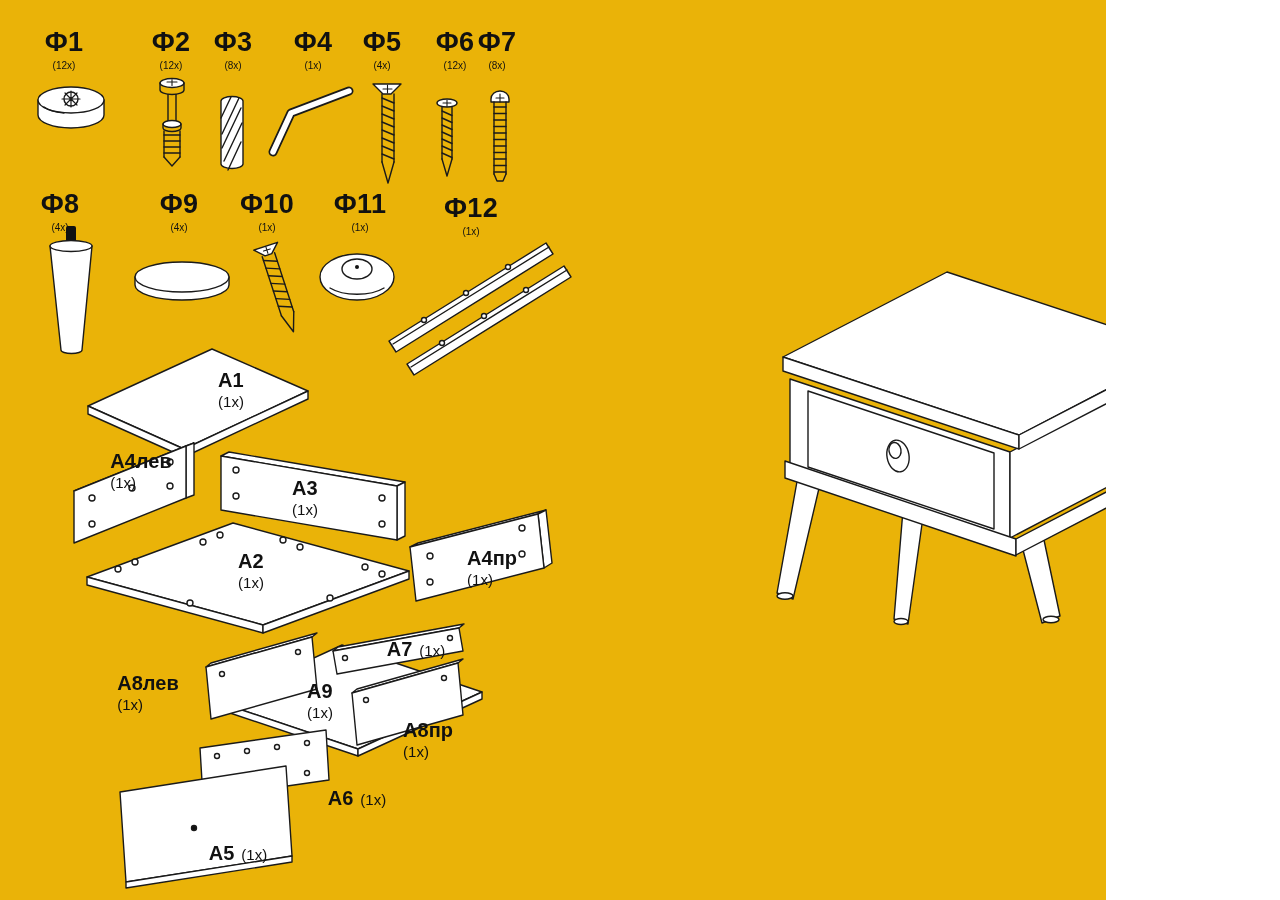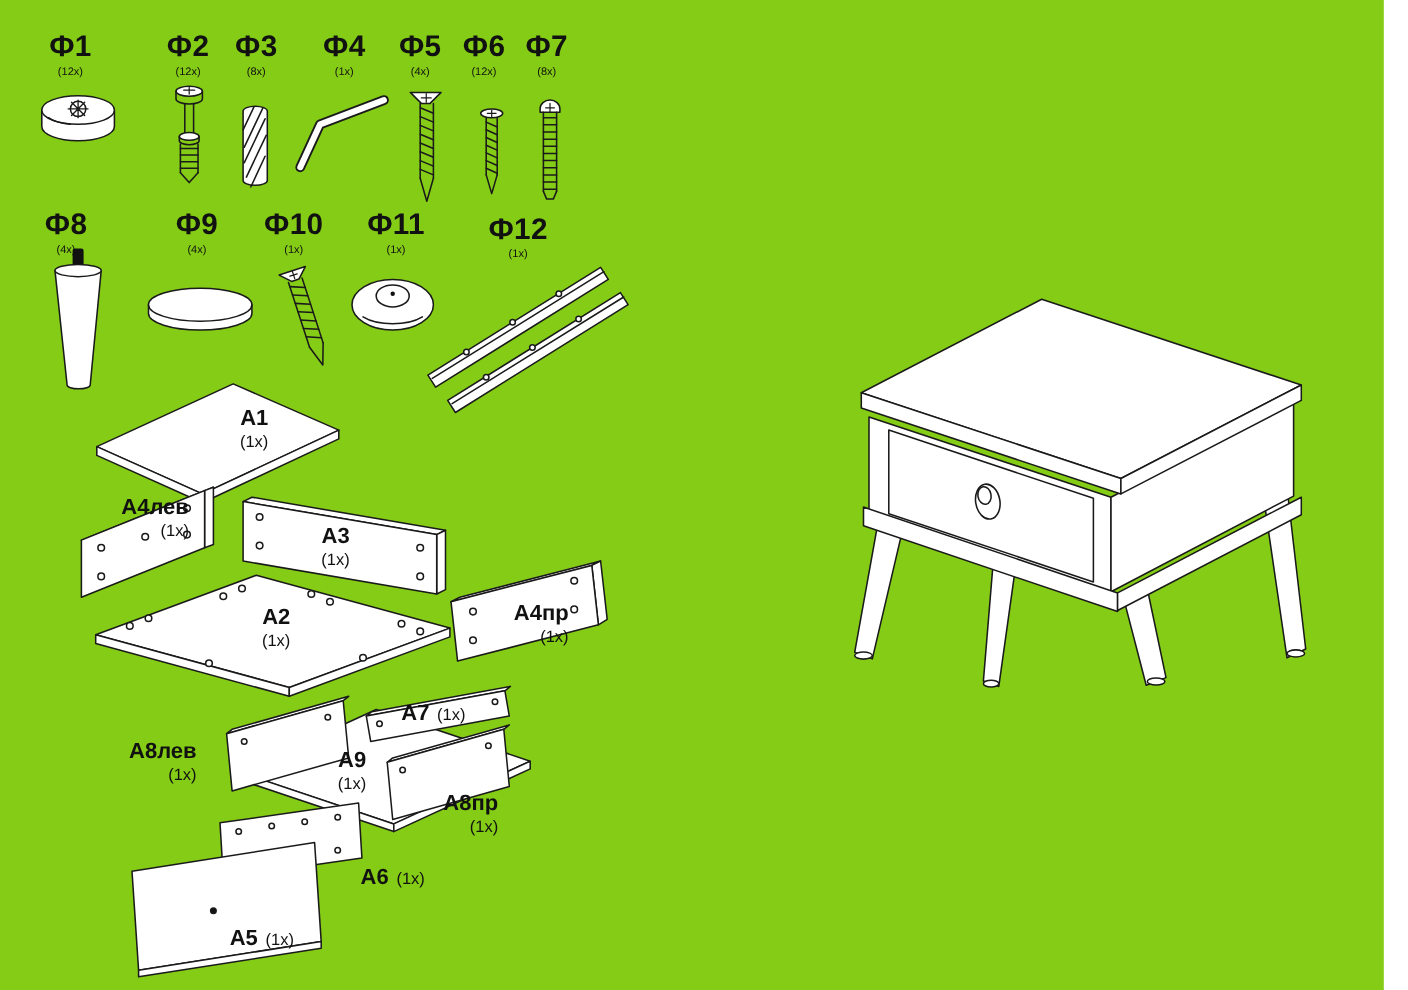--- a/index.html
+++ b/index.html
@@ -1,23 +1,23 @@
 <!DOCTYPE html>
 <html><head>
 <meta charset="utf-8">
 <style>
   *{box-sizing:border-box;margin:0;padding:0}
   html,body{background:#fff}
-  .canvas{position:relative;width:1258px;height:900px;background:#84cc16;
+  .canvas{position:relative;width:1106px;height:900px;background:#eab308;
           font-family:"Liberation Sans",sans-serif;color:#111;overflow:hidden}
   .artwork{position:absolute;left:0;top:0;width:1280px;height:900px}
   .hw-label{position:absolute;transform:translateX(-50%);text-align:center;white-space:nowrap}
   .hw-id{font-size:27px;font-weight:700;letter-spacing:.3px}
   .hw-qty{font-size:10px;margin-top:2px}
-  .pn-label{position:absolute;transform:translateX(-50%);text-align:right;white-space:nowrap}
+  .pn-label{position:absolute;transform:translateX(-50%);text-align:left;white-space:nowrap}
   .pn-id{font-size:20px;font-weight:700}
   .pn-qty{font-size:15px;margin-top:1px}
   .pn-label.inline .pn-id,.pn-label.inline .pn-qty{display:inline}
   .pn-label.inline .pn-qty{margin-left:7px}
 </style>
 </head>
 <body>
 
 <div class="canvas">
 
@@ -268,21 +268,21 @@
       <div class="hw-qty">(8x)</div>
     </div>
 <div class="hw-label" style="left:313px;top:27px">
       <div class="hw-id">Ф4</div>
       <div class="hw-qty">(1x)</div>
     </div>
 <div class="hw-label" style="left:382px;top:27px">
       <div class="hw-id">Ф5</div>
       <div class="hw-qty">(4x)</div>
     </div>
-<div class="hw-label" style="left:440px;top:27px">
+<div class="hw-label" style="left:455px;top:27px">
       <div class="hw-id">Ф6</div>
       <div class="hw-qty">(12x)</div>
     </div>
 <div class="hw-label" style="left:497px;top:27px">
       <div class="hw-id">Ф7</div>
       <div class="hw-qty">(8x)</div>
     </div>
 <div class="hw-label" style="left:60px;top:189px">
       <div class="hw-id">Ф8</div>
       <div class="hw-qty">(4x)</div>
@@ -317,21 +317,21 @@
       <div class="pn-qty">(1x)</div>
     </div>
 <div class="pn-label" style="left:251px;top:550px">
       <div class="pn-id">А2</div>
       <div class="pn-qty">(1x)</div>
     </div>
 <div class="pn-label" style="left:492px;top:547px">
       <div class="pn-id">А4пр</div>
       <div class="pn-qty">(1x)</div>
     </div>
-<div class="pn-label inline" style="left:394px;top:638px"><span class="pn-id">А7</span><span class="pn-qty">(1x)</span></div>
+<div class="pn-label inline" style="left:416px;top:638px"><span class="pn-id">А7</span><span class="pn-qty">(1x)</span></div>
 <div class="pn-label" style="left:148px;top:672px">
       <div class="pn-id">А8лев</div>
       <div class="pn-qty">(1x)</div>
     </div>
 <div class="pn-label" style="left:320px;top:680px">
       <div class="pn-id">А9</div>
       <div class="pn-qty">(1x)</div>
     </div>
 <div class="pn-label" style="left:428px;top:719px">
       <div class="pn-id">А8пр</div>

